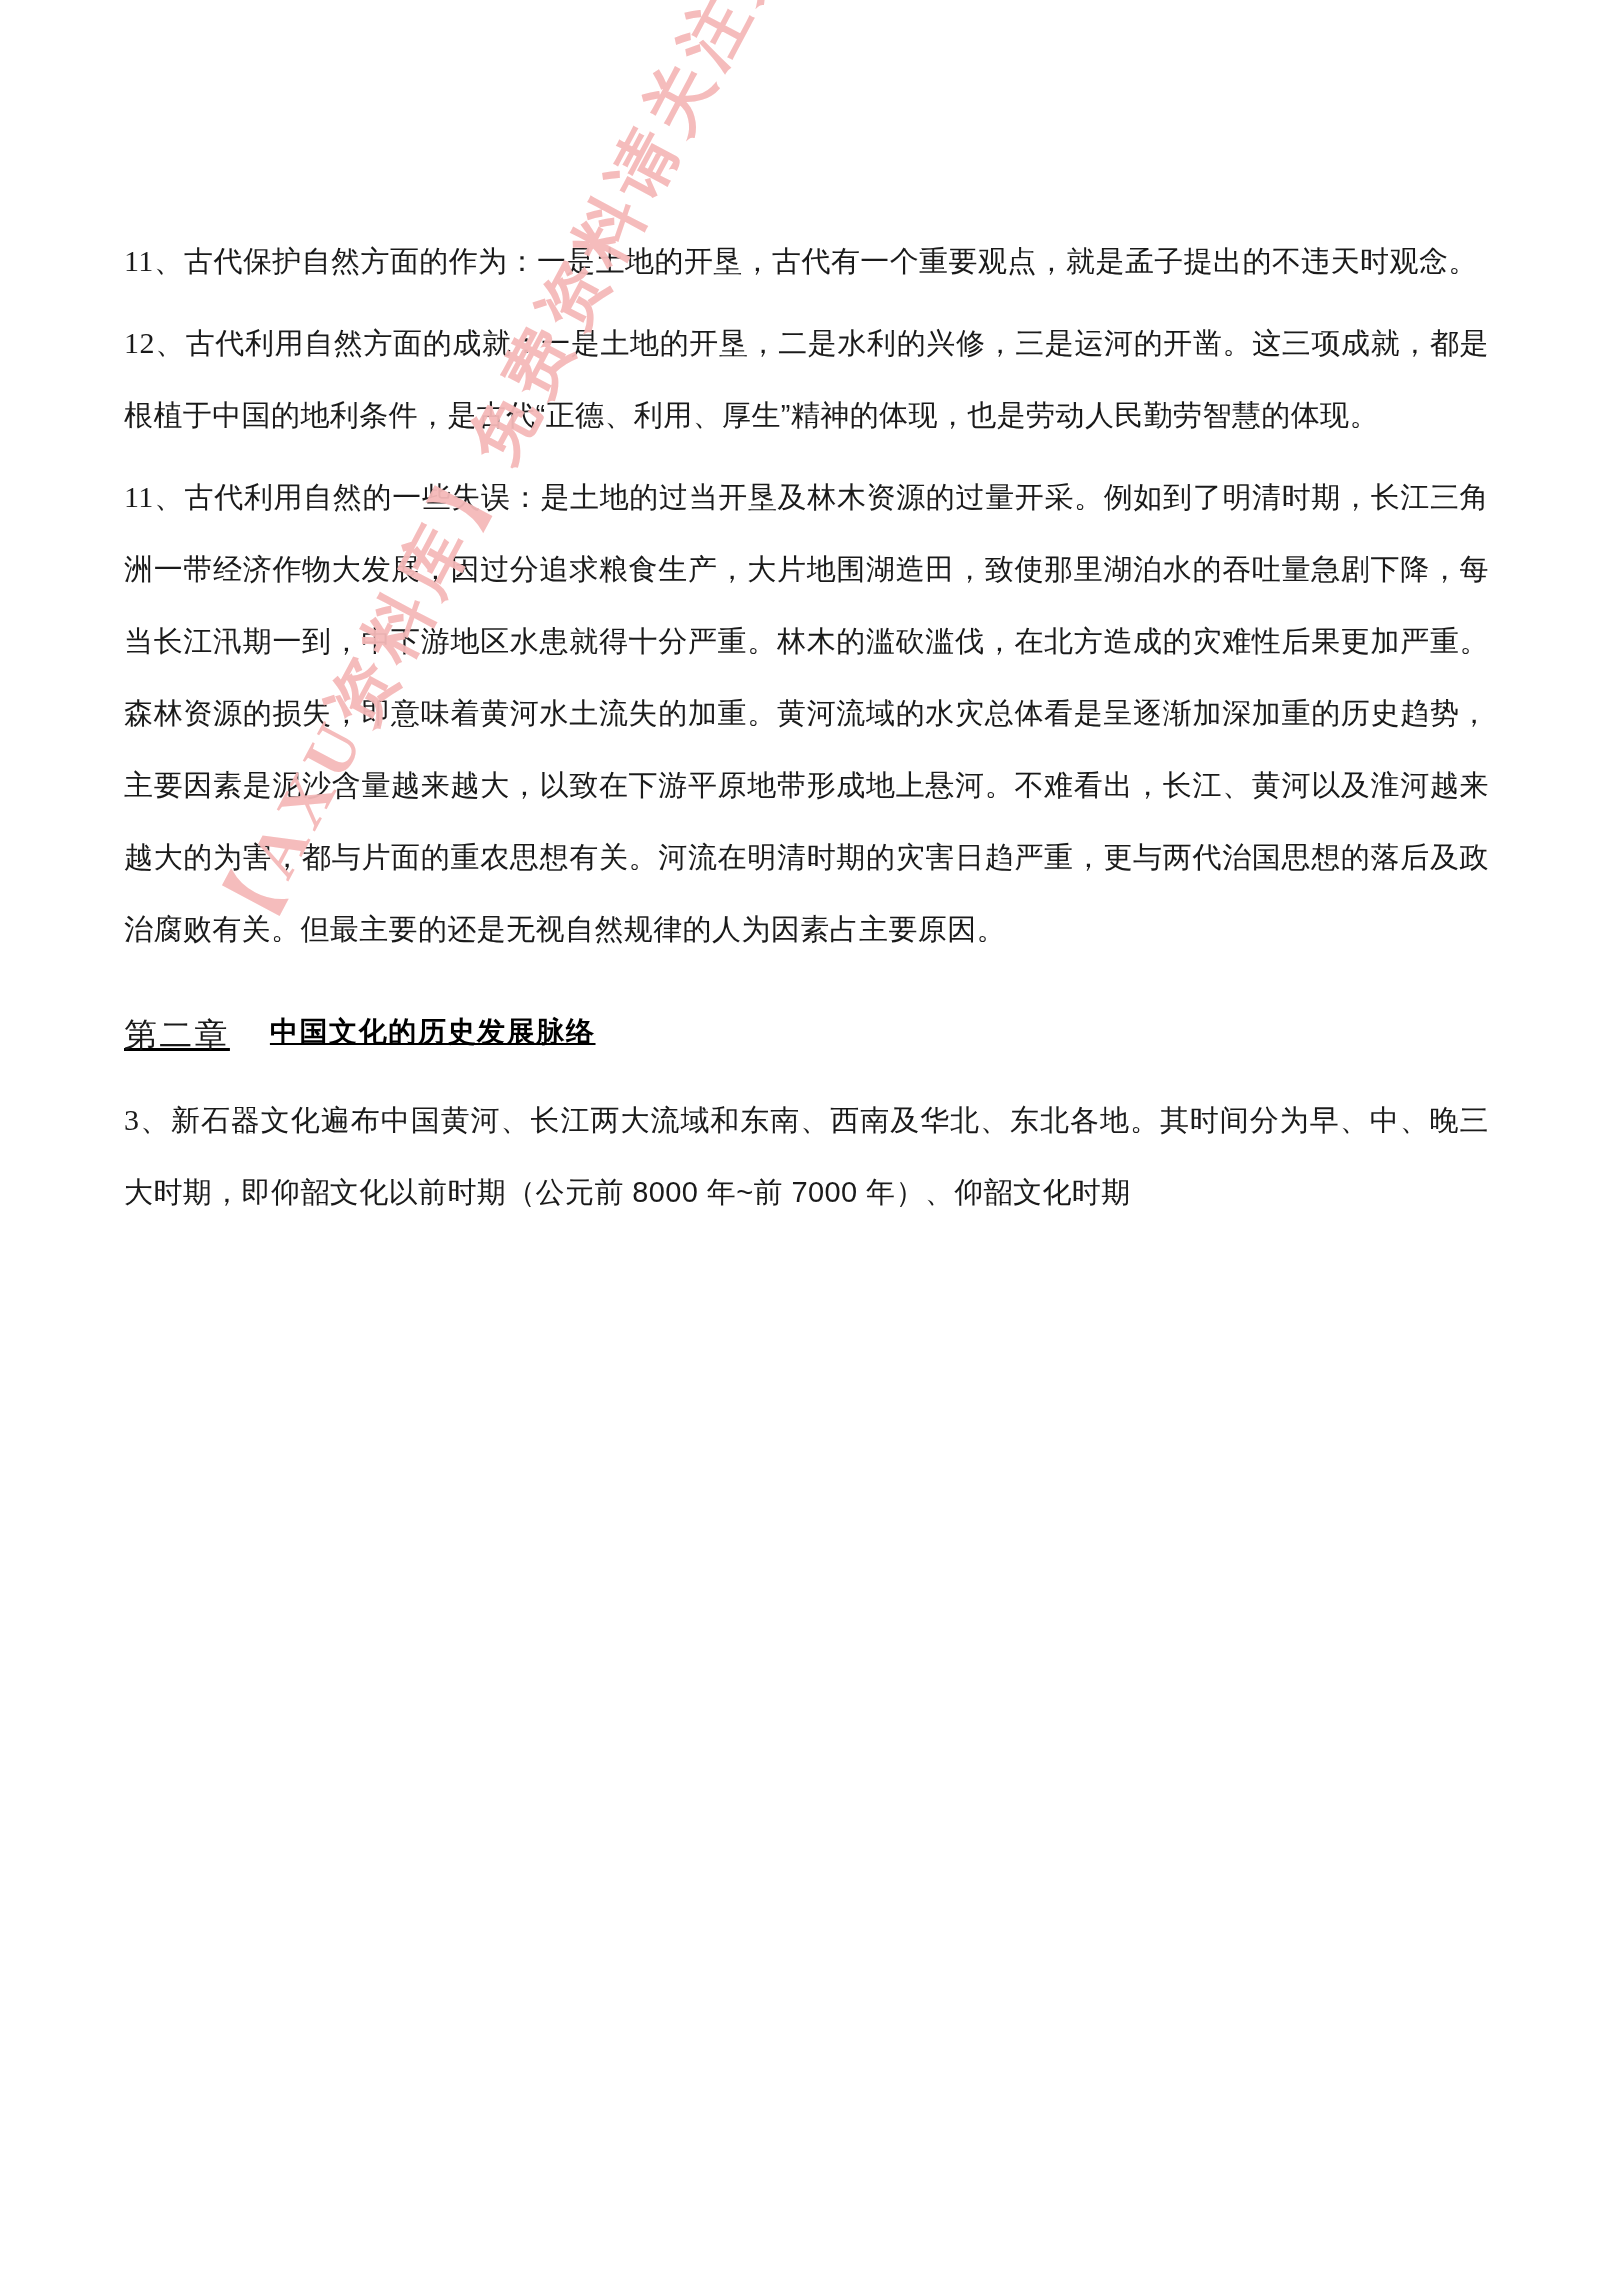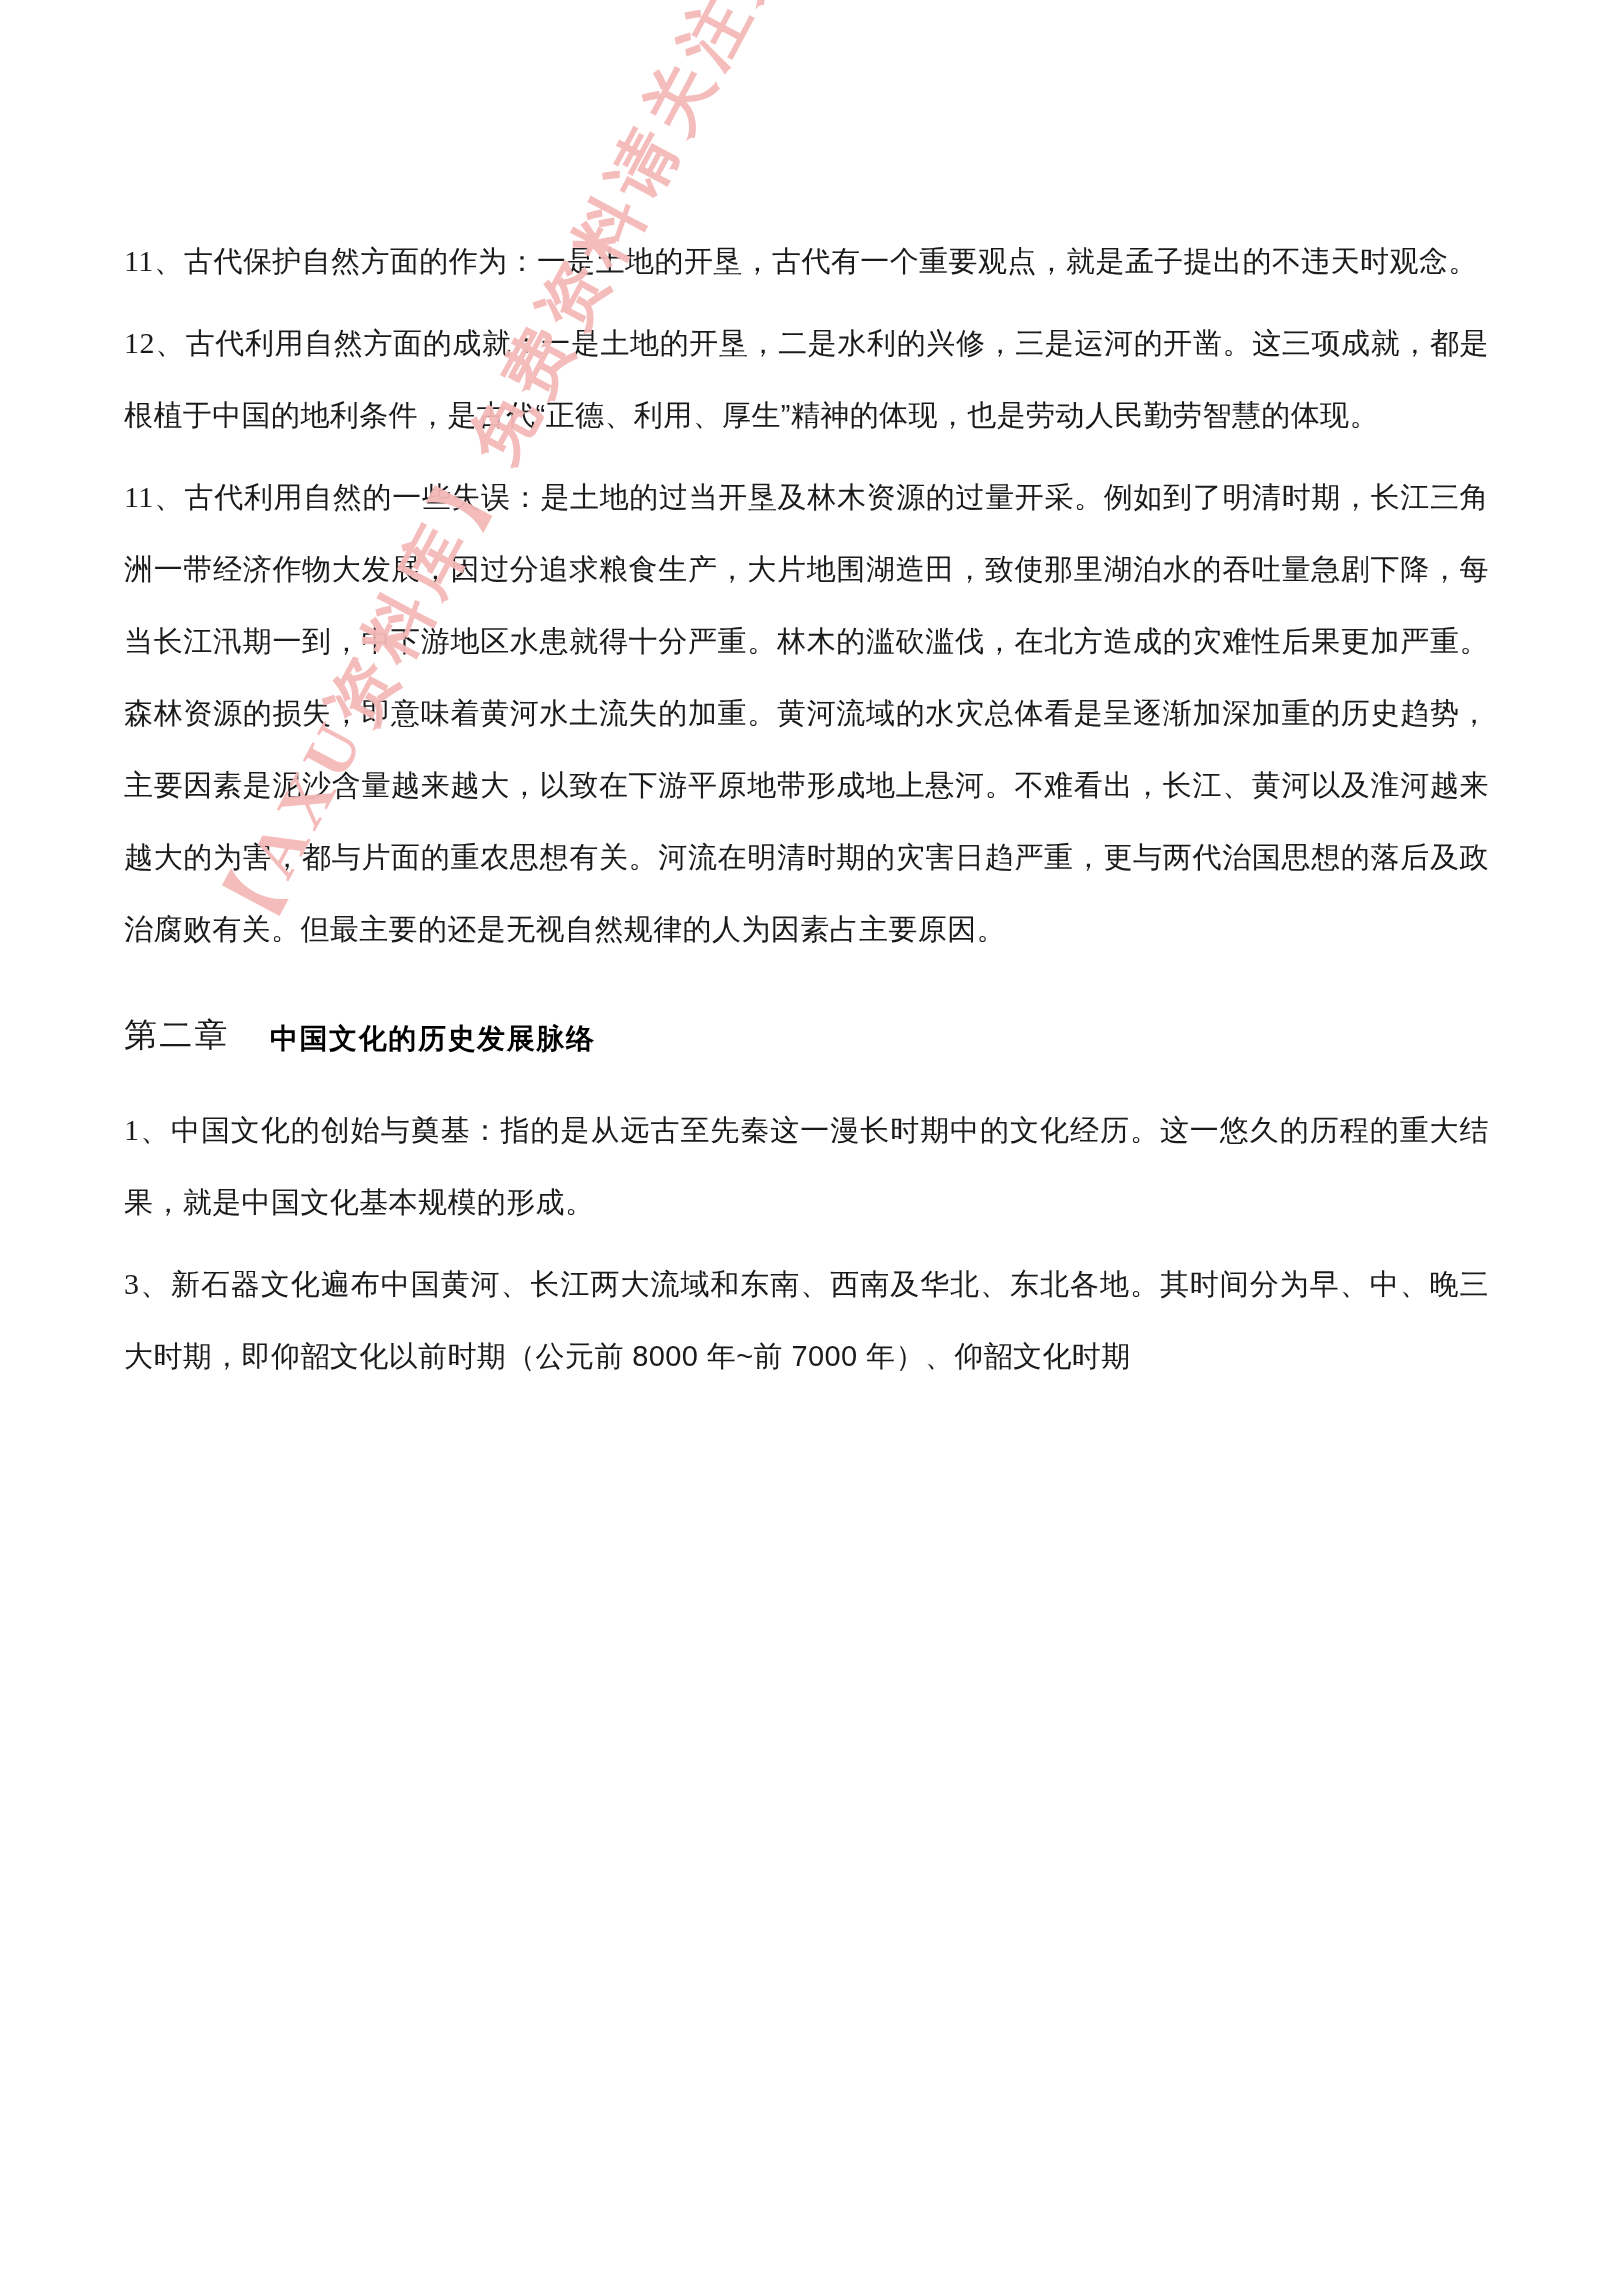--- a/index.html
+++ b/index.html
@@ -65,24 +65,25 @@
     margin: 0 0 10px 0;
     font-family: "Liberation Sans", "DejaVu Sans", sans-serif;
     letter-spacing: 0.4px;
     width: 1365px;
   }
   .para .num {
     font-family: "Liberation Serif", "DejaVu Serif", serif;
     font-size: 30px;
   }
   .chapter {
-    margin: 48px 0 36px 0;
+    margin: 48px 0 26px 0;
     display: flex;
-    align-items: flex-end;
+    align-items: flex-start;
     width: 1365px;
+    text-decoration: underline;
   }
   .chapter-label {
     font-family: "Liberation Serif", "DejaVu Serif", serif;
     font-size: 33px;
     color: #1a1a1a;
     letter-spacing: 2.3px;
     margin-right: 40px;
     white-space: nowrap;
   }
   .chapter-title {
@@ -105,21 +106,20 @@
 
     <p class="para"><span class="num">12、</span><span>古代利用自然方面的成就：一是土地的开垦，二是水利的兴修，三是运河的开凿。这三项成就，都是根植于中国的地利条件，是古代“正德、利用、厚生”精神的体现，也是劳动人民勤劳智慧的体现。</span></p>
 
     <p class="para"><span class="num">11、</span><span>古代利用自然的一些失误：是土地的过当开垦及林木资源的过量开采。例如到了明清时期，长江三角洲一带经济作物大发展，因过分追求粮食生产，大片地围湖造田，致使那里湖泊水的吞吐量急剧下降，每当长江汛期一到，中下游地区水患就得十分严重。林木的滥砍滥伐，在北方造成的灾难性后果更加严重。森林资源的损失，即意味着黄河水土流失的加重。黄河流域的水灾总体看是呈逐渐加深加重的历史趋势，主要因素是泥沙含量越来越大，以致在下游平原地带形成地上悬河。不难看出，长江、黄河以及淮河越来越大的为害，都与片面的重农思想有关。河流在明清时期的灾害日趋严重，更与两代治国思想的落后及政治腐败有关。但最主要的还是无视自然规律的人为因素占主要原因。</span></p>
 
     <div class="chapter">
       <span class="chapter-label">第二章</span>
       <span class="chapter-title">中国文化的历史发展脉络</span>
     </div>
 
-    <p class="para"><span class="num">1、</span><span>中国文化的创始与奠基：指的是从远古至先秦这一漫长时期中的文化经历。这一悠久的历程的重大结果，就是中国文化基本规模的形成。</span></p>
 
 
     <p class="para"><span class="num">3、</span><span>新石器文化遍布中国黄河、长江两大流域和东南、西南及华北、东北各地。其时间分为早、中、晚三大时期，即仰韶文化以前时期（公元前 8000 年~前 7000 年）、仰韶文化时期</span></p>
 
   </div>
 
   <div class="watermark-layer">
     <div class="watermark">【AXU资料库】免费资料请关注天涯公众号</div>
   </div>
 

